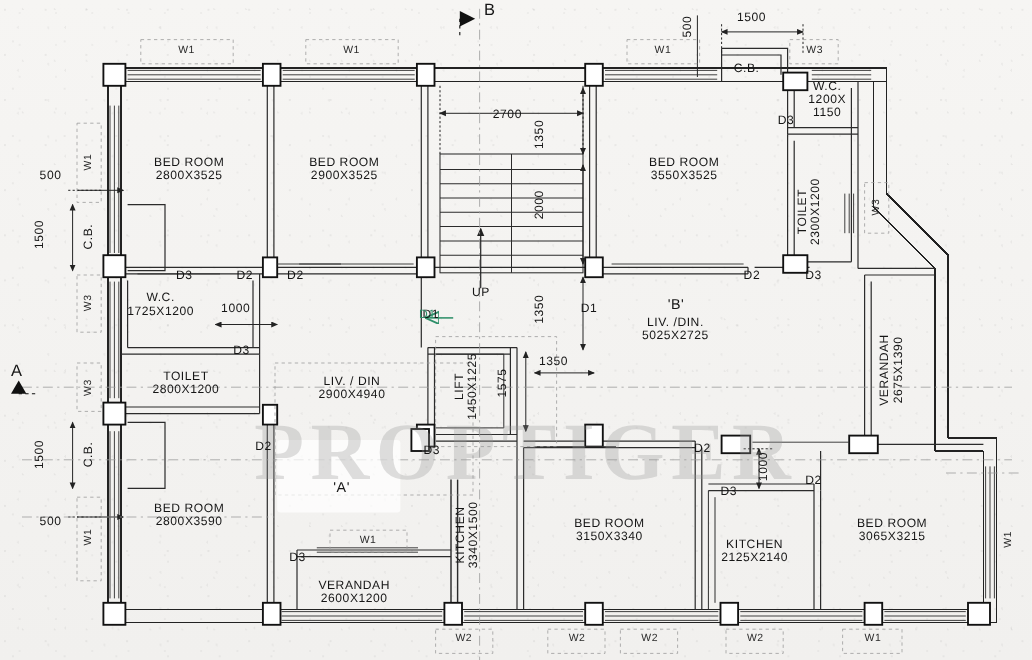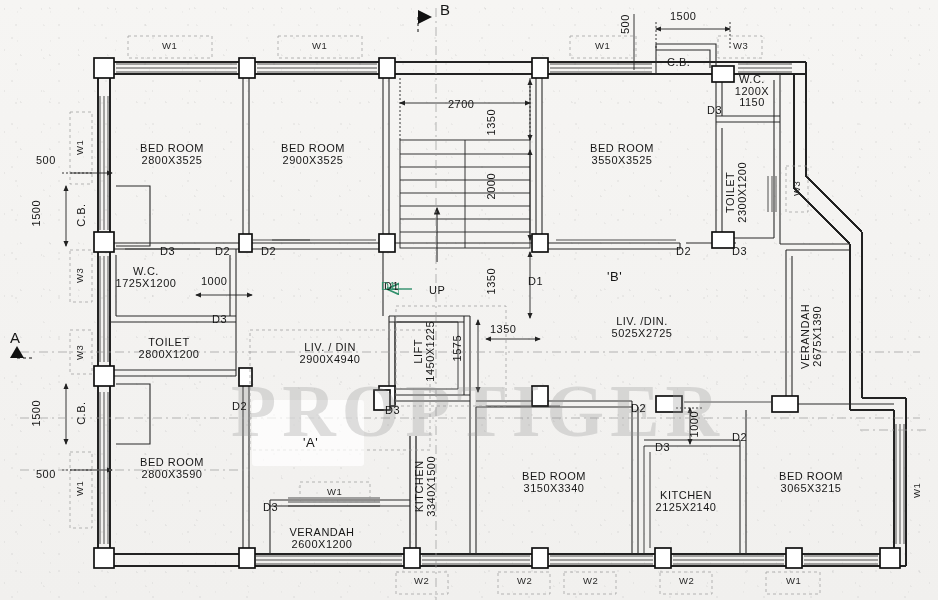--- a/index.html
+++ b/index.html
@@ -405,25 +405,25 @@
     <div class="d">1200X<br>1150</div>
   </div>
   <div class="lbl room" style="left:126px;top:336px;width:86px;">
     <div>TOILET</div>
       <div class="d">2800X1200</div>
   </div>
   <div class="lbl room rot90" style="left:693px;top:180px;width:86px;">
     <div>TOILET</div>
       <div class="d">2300X1200</div>
   </div>
-  <div class="lbl room" style="left:288px;top:341px;width:84px;">
+  <div class="lbl room" style="left:278px;top:341px;width:84px;">
     <div>LIV. / DIN</div>
       <div class="d">2900X4940</div>
   </div>
-  <div class="lbl room" style="left:600px;top:287px;width:84px;margin-top:28px;">
+  <div class="lbl room" style="left:572px;top:287px;width:84px;">
     <div>LIV. /DIN.</div>
       <div class="d">5025X2725</div>
   </div>
   <div class="lbl room rot90" style="left:383px;top:474px;width:84px;">
     <div>KITCHEN</div>
       <div class="d">3340X1500</div>
   </div>
   <div class="lbl room" style="left:644px;top:489px;width:84px;">
     <div>KITCHEN</div>
       <div class="d">2125X2140</div>
@@ -489,16 +489,16 @@
   <div class="lbl wlbl" style="left:517px;top:576px;">W2</div>
   <div class="lbl wlbl" style="left:583px;top:576px;">W2</div>
   <div class="lbl wlbl" style="left:679px;top:576px;">W2</div>
   <div class="lbl wlbl" style="left:786px;top:576px;">W1</div>
   <div class="lbl wlbl" style="left:327px;top:487px;">W1</div>
 
   <div class="lbl tag rot90" style="left:69px;top:209px;">C.B.</div>
   <div class="lbl tag rot90" style="left:69px;top:407px;">C.B.</div>
   <div class="lbl tag" style="left:667px;top:56px;">C.B.</div>
 
-  <div class="lbl up" style="left:429px;top:260px;margin-top:24px;">UP</div>
+  <div class="lbl up" style="left:429px;top:260px;">UP</div>
   <div class="lbl tag" style="left:381px;top:280px;color:#2f8f6a;">D1</div>
 
 </div>
 
 </body></html>

